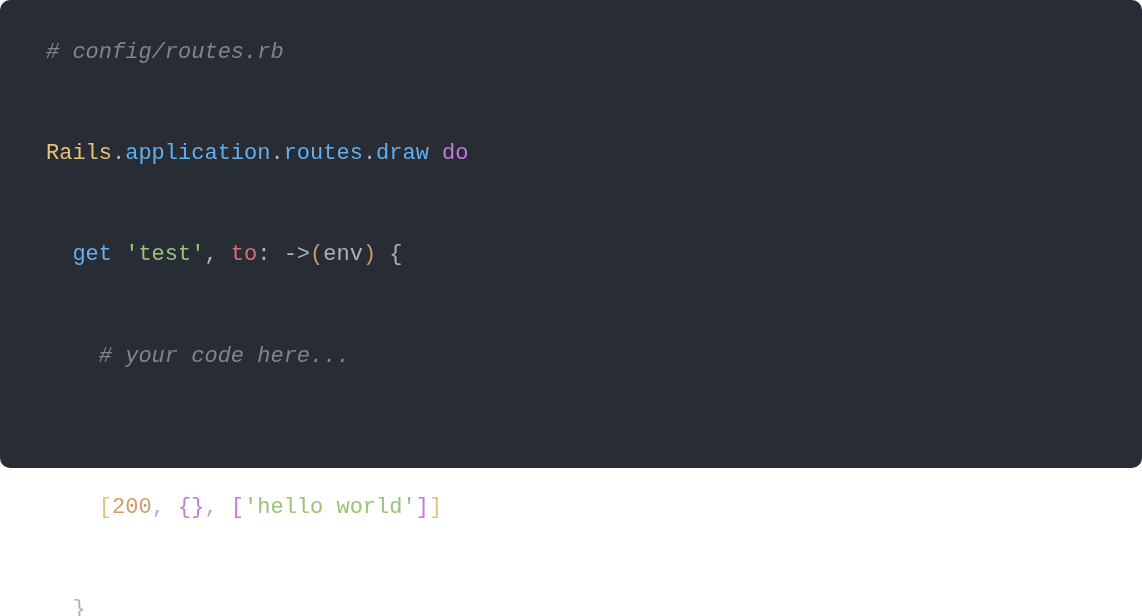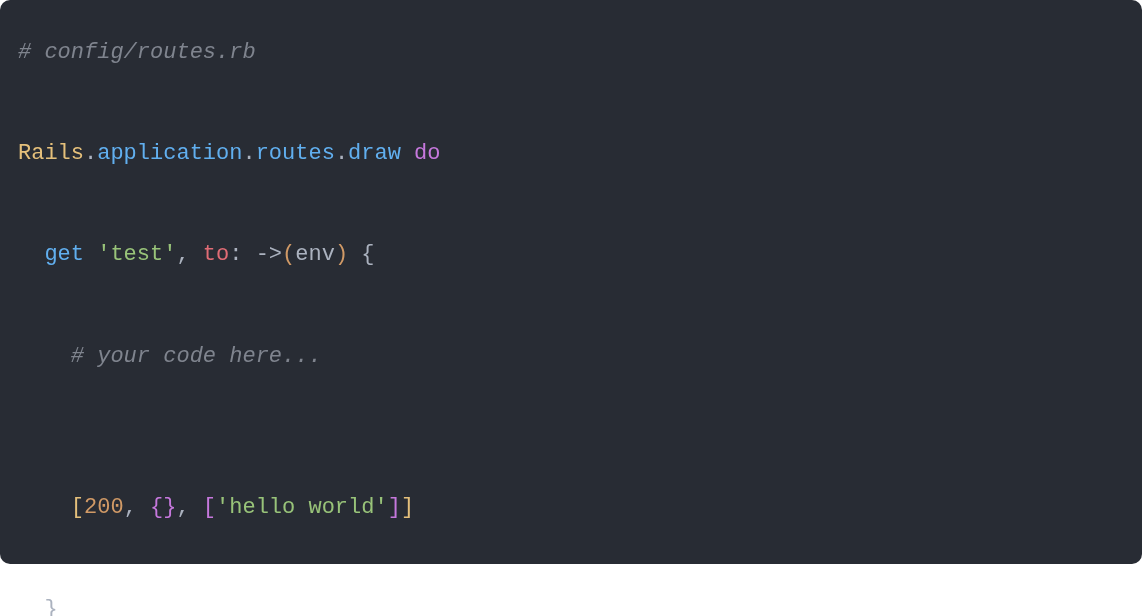--- a/index.html
+++ b/index.html
@@ -7,24 +7,24 @@
     padding: 0;
     background: #ffffff;
     width: 1142px;
     height: 616px;
     overflow: hidden;
     font-family: ui-monospace, SFMono-Regular, "SF Mono", Menlo, Consolas, "Liberation Mono", monospace;
   }
   .code-block {
     box-sizing: border-box;
     width: 1142px;
-    height: 564px;
+    height: 468px;
     background: #282c34;
     border-radius: 10px;
-    padding: 28px 38px 28px 18px;
+    padding: 28px 38px 28px 46px;
     font-size: 22px;
     line-height: 2.3;
     white-space: pre;
     color: #abb2bf;
   }
   .tok-comment   { color: #7f848e; font-style: italic; }
   .tok-const     { color: #e5c07b; }   
   .tok-func      { color: #61afef; }   
   .tok-keyword   { color: #c678dd; }   
   .tok-string    { color: #98c379; }   

